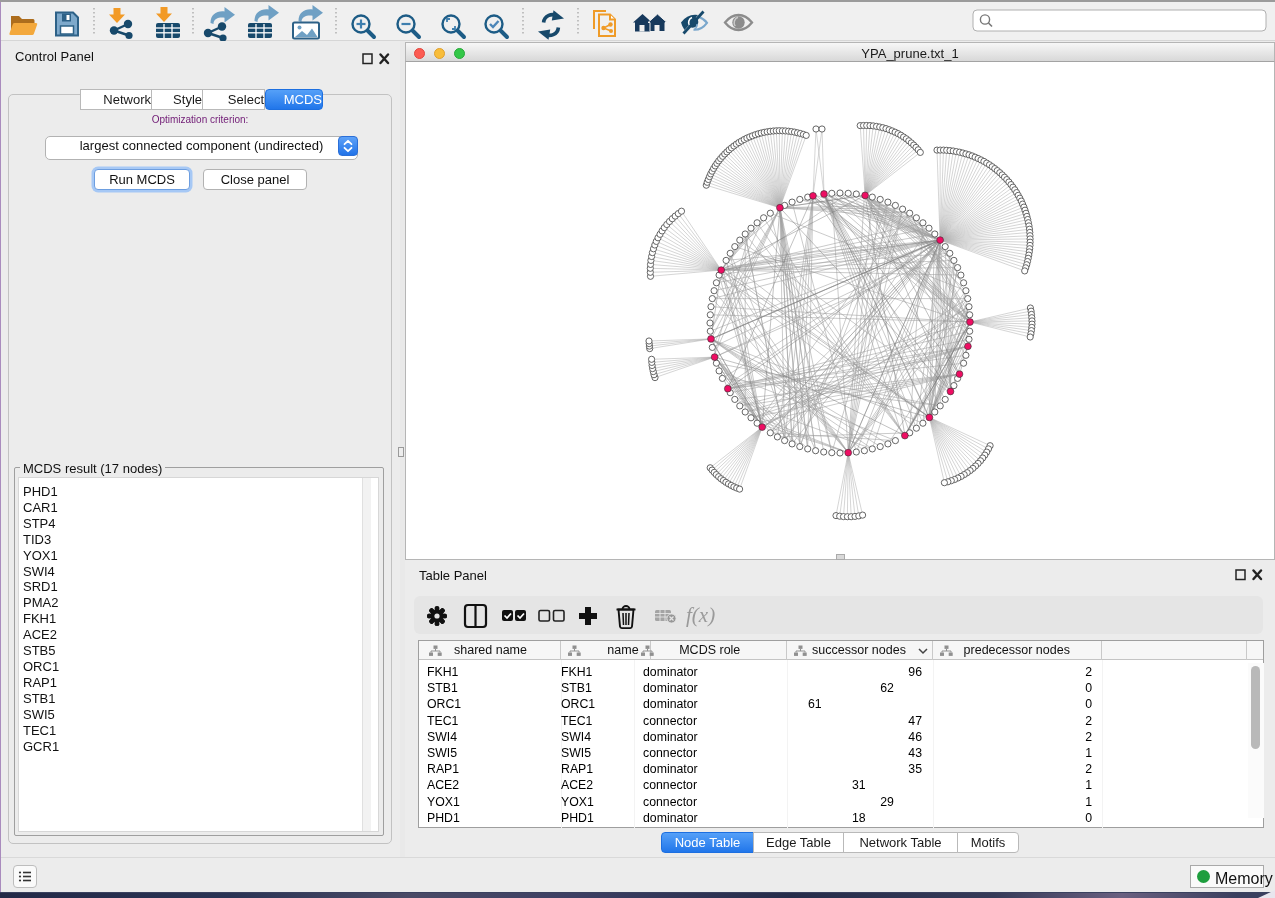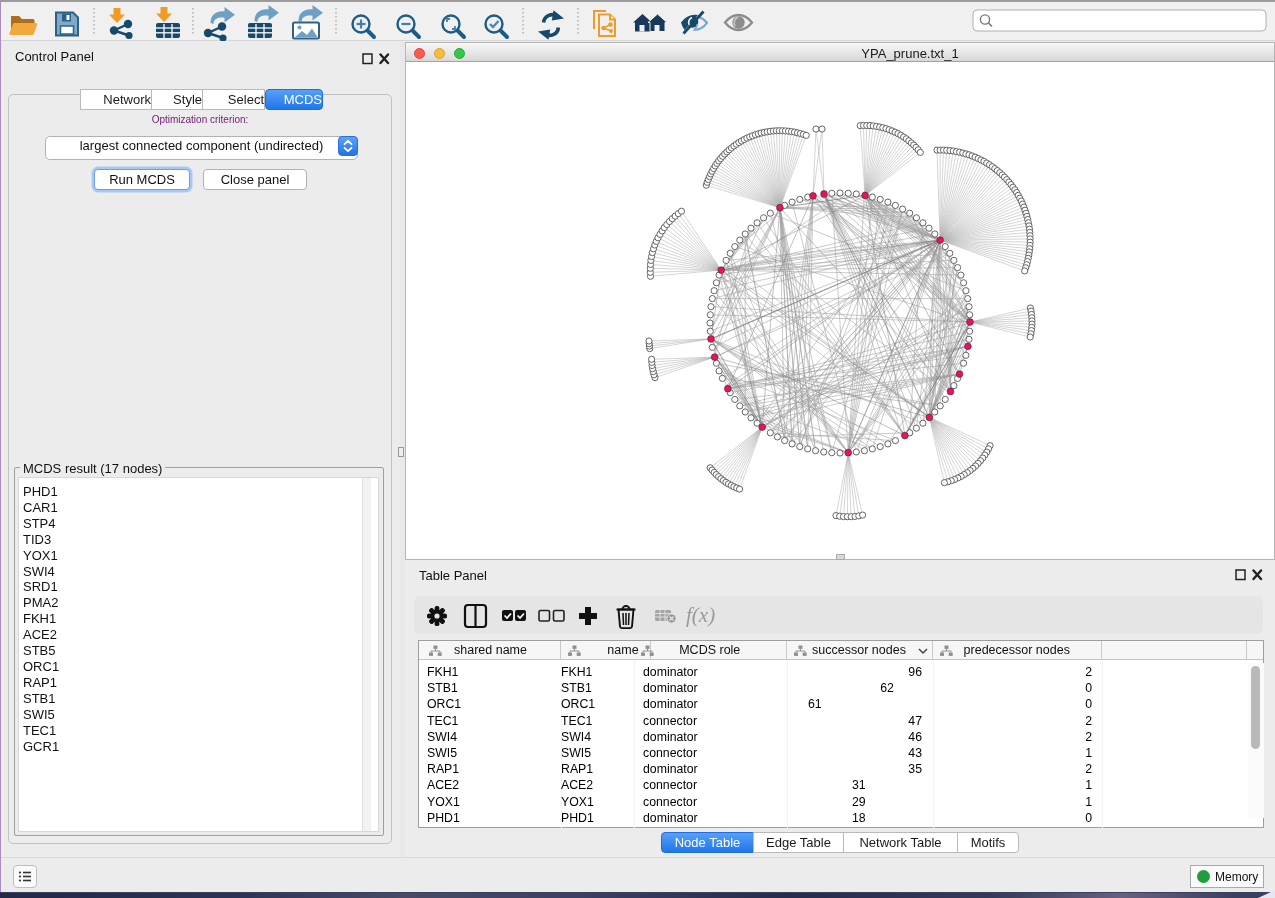--- a/index.html
+++ b/index.html
@@ -55,21 +55,21 @@
 
 
 #statusbar { left:1px; top:857px; width:1274px; height:36px; background:#ececec;
   border-top:1px solid #d9d9d9; }
 #hambtn { left:13px; top:865px; width:24px; height:23px; background:#fafafa;
   border:1px solid #bdbdbd; border-radius:4px; }
 #membtn { left:1190px; top:865px; width:74px; height:23px; background:#fafafa;
   border:1px solid #a9a9a9; font-size:12px; color:#111; }
 #memdot { left:1197px; top:870px; width:13px; height:13px; border-radius:50%;
   background:#1e9e3e; }
-#memtxt { left:1215px; top:870px; font-size:12px; color:#111; }
+#memtxt { left:1215px; top:870px; font-size:16px; color:#111; }
 
 
 #wall { left:0px; top:892px; width:1275px; height:6px;
   background:linear-gradient(90deg,#232947 0%,#2a3354 18%,#4a4a66 32%,#3d3f63 45%,#262c4a 62%,#363a58 78%,#6a6080 88%,#3a3f5e 97%);
   border-top:1px solid #3a415f; }
 
 
 #vsplit { left:400px; top:41px; width:5px; height:816px; background:#e9e9e9; }
 #vhandle { left:398px; top:447px; width:6px; height:10px; background:#ededed; border:1px solid #9a9a9a; }
 
@@ -1258,21 +1258,21 @@
       <div class="trow" style="left:852px;top:763.2px;width:70px;text-align:right;">35</div>
       <div class="trow" style="left:1022px;top:763.2px;width:70px;text-align:right;">2</div>
       <div class="trow" style="left:427px;top:779.4px;">ACE2</div>
       <div class="trow" style="left:561px;top:779.4px;">ACE2</div>
       <div class="trow" style="left:643px;top:779.4px;">connector</div>
       <div class="trow" style="left:852px;top:779.4px;width:70px;">31</div>
       <div class="trow" style="left:1022px;top:779.4px;width:70px;text-align:right;">1</div>
       <div class="trow" style="left:427px;top:795.6px;">YOX1</div>
       <div class="trow" style="left:561px;top:795.6px;">YOX1</div>
       <div class="trow" style="left:643px;top:795.6px;">connector</div>
-      <div class="trow" style="left:852px;top:795.6px;width:70px;text-align:left;">29</div>
+      <div class="trow" style="left:852px;top:795.6px;width:70px;text-align:center;">29</div>
       <div class="trow" style="left:1022px;top:795.6px;width:70px;text-align:right;">1</div>
       <div class="trow" style="left:427px;top:811.8px;">PHD1</div>
       <div class="trow" style="left:561px;top:811.8px;">PHD1</div>
       <div class="trow" style="left:643px;top:811.8px;">dominator</div>
       <div class="trow" style="left:852px;top:811.8px;width:70px;text-align:left;">18</div>
       <div class="trow" style="left:1022px;top:811.8px;width:70px;text-align:right;">0</div>
     </div>
   <div class="abs" id="tp-vscroll"></div>
   <div class="abs" id="tp-thumb"></div>
 

